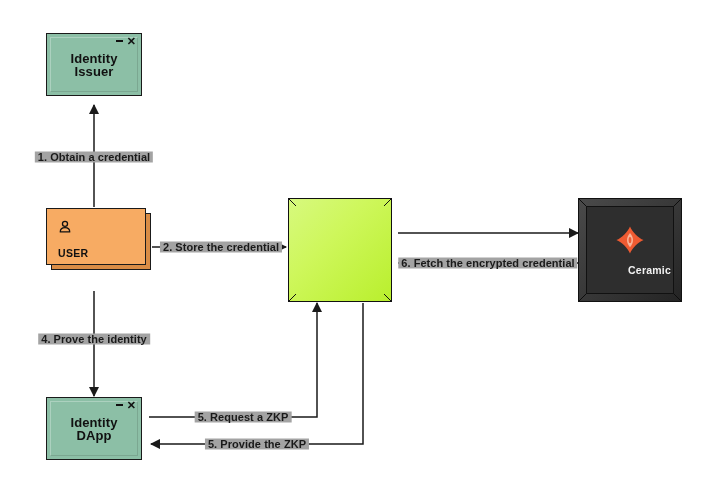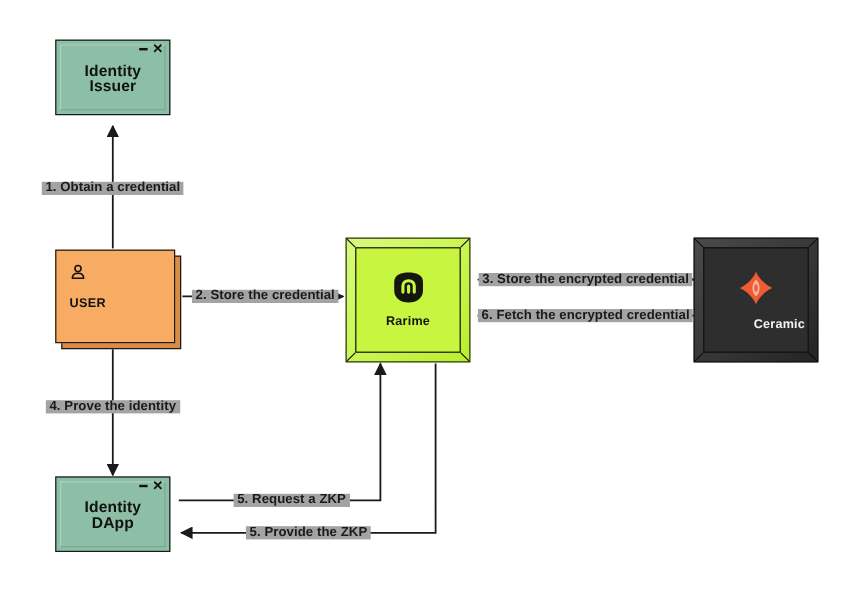--- a/index.html
+++ b/index.html
@@ -227,39 +227,38 @@
       <path d="M 149 417 L 317 417 L 317 303" stroke="#1a1a1a" stroke-width="1.5" fill="none" marker-end="url(#arrow)"></path>
     </g>
 
     <g>
       <path d="M 363 303 L 363 444 L 151 444" stroke="#1a1a1a" stroke-width="1.5" fill="none" marker-end="url(#arrow)"></path>
     </g>
   </svg>
 
   <div class="edge-label center" style="left:94px; top:157px;">1. Obtain a credential</div>
   <div class="edge-label center" style="left:221px; top:247px;">2. Store the credential</div>
-  <div class="edge-label center" style="left:488px; top:233px;">3. Store the encrypted credential</div>
   <div class="edge-label center" style="left:94px; top:339px;">4. Prove the identity</div>
   <div class="edge-label center" style="left:243px; top:417px;">5. Request a ZKP</div>
   <div class="edge-label center" style="left:488px; top:263px;">6. Fetch the encrypted credential</div>
   <div class="edge-label center" style="left:257px; top:444px;">5. Provide the ZKP</div>
 
   <div class="node" style="left:46px; top:33px; width:96px; height:63px;">
     <div class="win-box">
       <div class="win-inner-edge"></div>
       <div class="win-controls">
         <span class="ctrl-min"></span>
         <span class="ctrl-close">✕</span>
       </div>
       <div class="win-label">Identity
 Issuer</div>
     </div>
   </div>
 
-  <div class="user-wrap" style="left:46px; top:208px; width:100px; height:78px;">
+  <div class="user-wrap" style="left:46px; top:208px; width:100px; height:57px;">
     <div class="user-shadow"></div>
     <div class="user-face">
       <svg class="user-icon" viewBox="0 0 16 16">
         <circle cx="8" cy="4.4" r="2.9" fill="none" stroke="#111" stroke-width="1.5"></circle>
         <path d="M 2.6 13.6 C 2.6 10.2 5.0 8.8 8 8.8 C 11 8.8 13.4 10.2 13.4 13.6 Z" fill="none" stroke="#111" stroke-width="1.5" stroke-linejoin="round"></path>
       </svg>
       <div class="user-text">USER</div>
     </div>
   </div>
 
@@ -271,32 +270,20 @@
       </svg>
       <svg class="bevel-corner" style="right:0;top:0;" viewBox="0 0 11 11">
         <path d="M 11 0 L 4 7" stroke="#111" stroke-width="1" fill="none"></path>
       </svg>
       <svg class="bevel-corner" style="left:0;bottom:0;" viewBox="0 0 11 11">
         <path d="M 0 11 L 7 4" stroke="#111" stroke-width="1" fill="none"></path>
       </svg>
       <svg class="bevel-corner" style="right:0;bottom:0;" viewBox="0 0 11 11">
         <path d="M 11 11 L 4 4" stroke="#111" stroke-width="1" fill="none"></path>
       </svg>
-      <div class="bevel-inner">
-        <svg class="node-logo" width="27" height="27" viewBox="0 0 32 32">
-          <path d="M 16 1.2 C 23 1.2 30.2 3.4 30.2 10.4 L 30.2 19
-                   C 30.2 26.4 24.2 30.8 16 30.8
-                   C 7.8 30.8 1.8 26.4 1.8 19 L 1.8 10.4
-                   C 1.8 3.4 9 1.2 16 1.2 Z" fill="#15170f"></path>
-          <path d="M 10.4 20.6 L 10.4 14.6 C 10.4 11.6 12.7 9.4 16 9.4
-                   C 19.3 9.4 21.6 11.6 21.6 14.6 L 21.6 20.6" fill="none" stroke="#c8f53f" stroke-width="3.1" stroke-linecap="round"></path>
-          <path d="M 16 20.6 L 16 14.8" fill="none" stroke="#c8f53f" stroke-width="3.1" stroke-linecap="round"></path>
-        </svg>
-        <div class="node-title">Rarime</div>
-      </div>
     </div>
   </div>
 
   <div class="node" style="left:578px; top:198px; width:104px; height:104px;">
     <div class="bevel-box ceramic-box">
       <div class="bevel-frame"></div>
       <svg class="bevel-corner" style="left:0;top:0;" viewBox="0 0 11 11">
         <path d="M 0 0 L 7 7" stroke="#0d0d0d" stroke-width="1" fill="none"></path>
       </svg>
       <svg class="bevel-corner" style="right:0;top:0;" viewBox="0 0 11 11">

